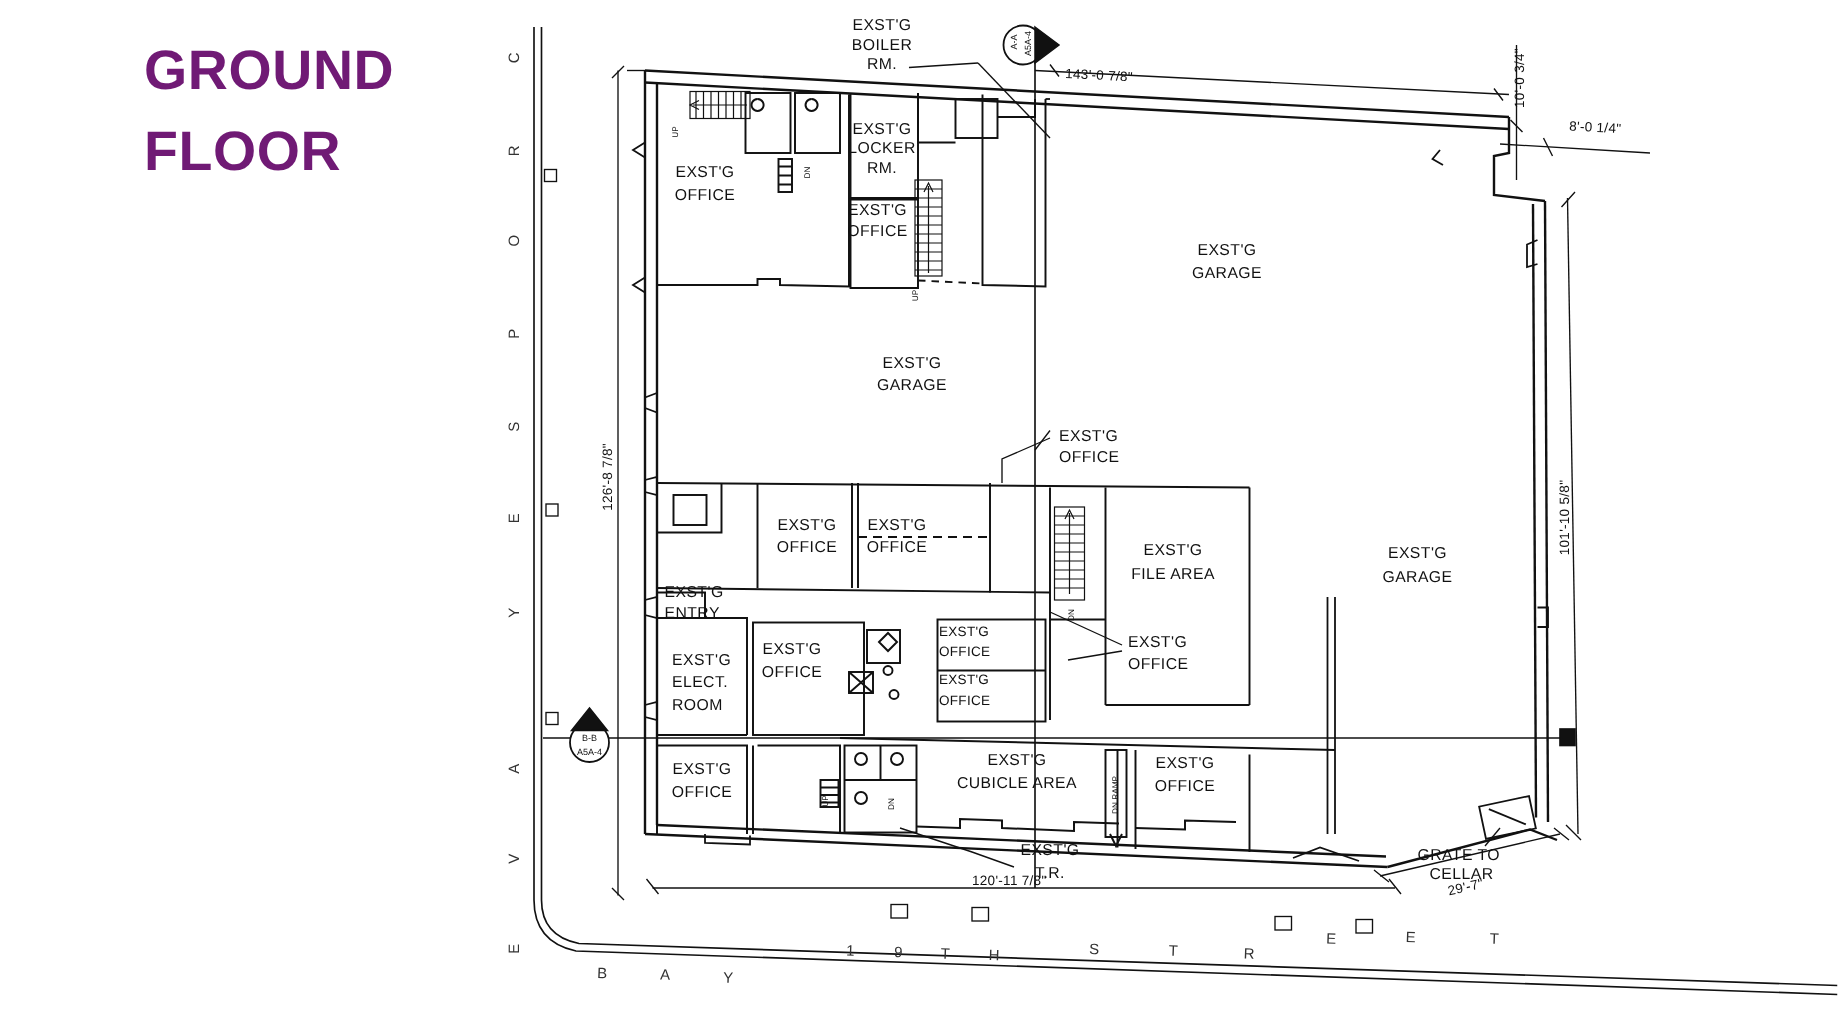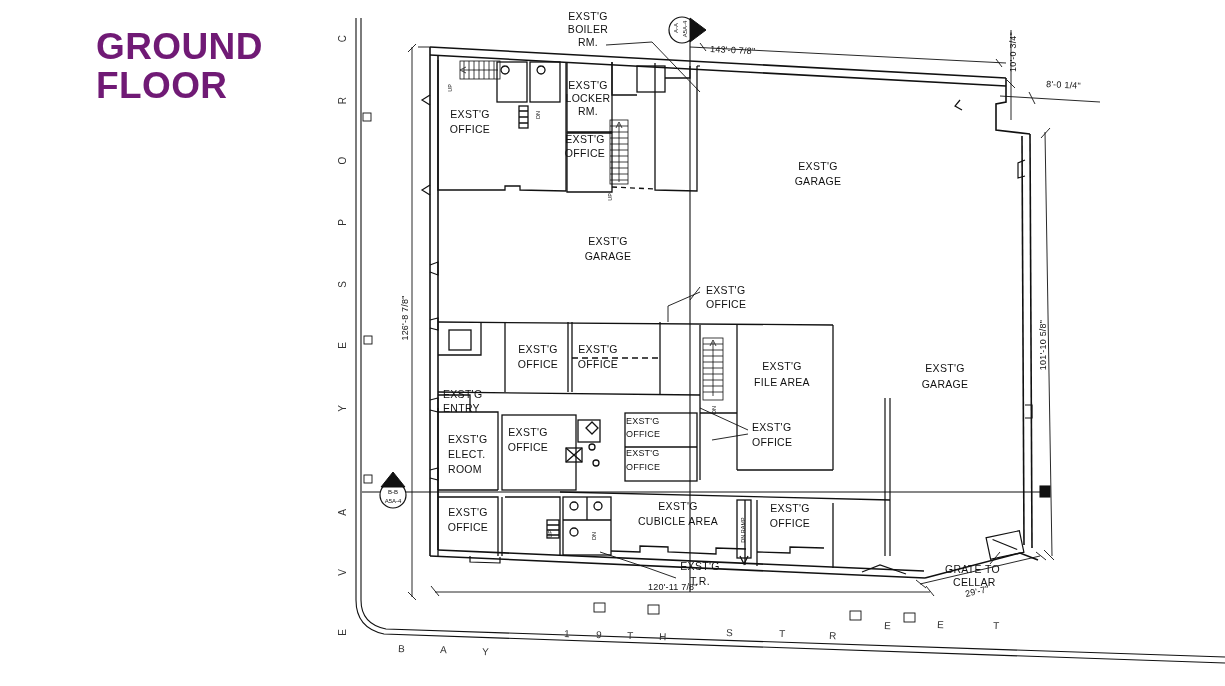--- a/index.html
+++ b/index.html
@@ -16,21 +16,21 @@
     position:absolute;left:96px;top:28px;
     width:240px;
     font-family:"Liberation Sans", sans-serif;
     font-weight:bold;
     font-size:37px;
     line-height:1.05;
     letter-spacing:0.4px;
     color:#701a75;
     text-transform:uppercase;
   }
-  #title-block .tl2{display:block;}
+  #title-block .tl2{display:block;margin-top:15px;}
 
   
   #drawing{position:absolute;left:0;top:0;width:1225px;height:686px;}
 
   
   .rm{font-family:"Liberation Sans", sans-serif;font-size:10.5px;fill:#111;letter-spacing:0.3px;}
   .rm-s{font-family:"Liberation Sans", sans-serif;font-size:9px;fill:#111;letter-spacing:0.2px;}
   .dim{font-family:"Liberation Sans", sans-serif;font-size:9px;fill:#111;letter-spacing:0.2px;}
   .stt{font-family:"Liberation Sans", sans-serif;font-size:10px;fill:#333;letter-spacing:1px;}
   .tiny{font-family:"Liberation Sans", sans-serif;font-size:5.5px;fill:#111;}

